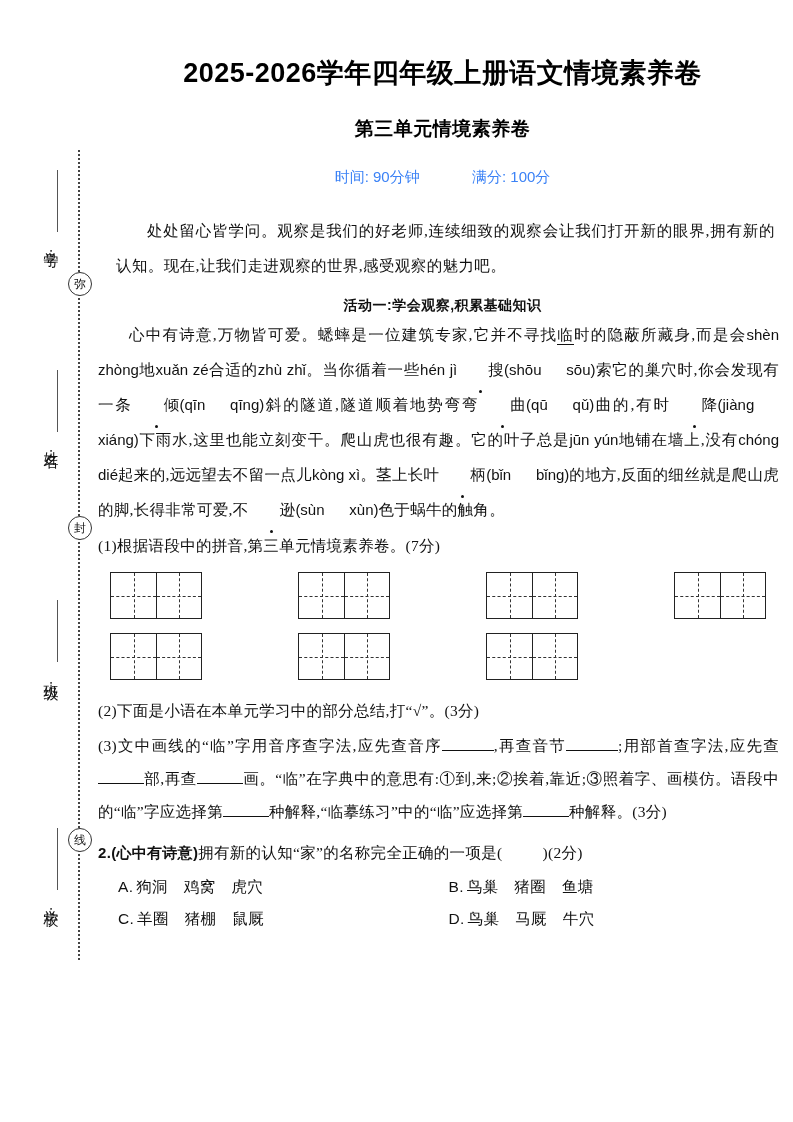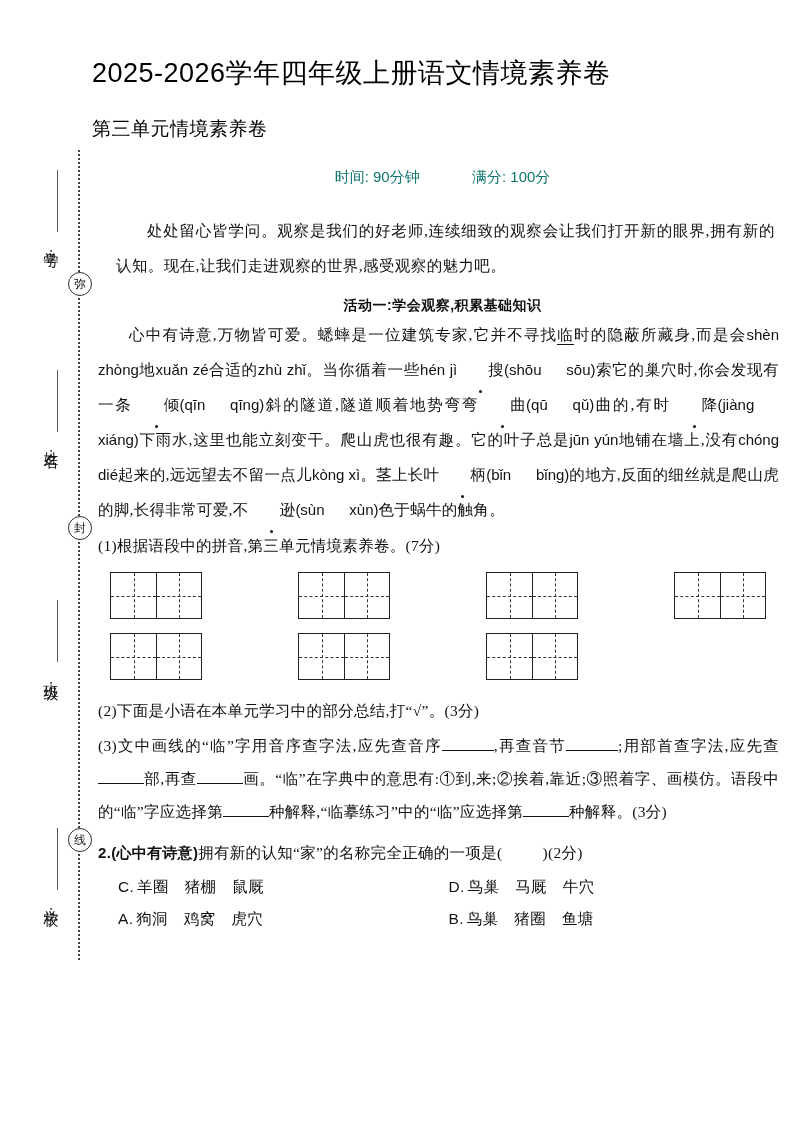--- a/index.html
+++ b/index.html
@@ -69,42 +69,42 @@
     position: absolute;
     left: 92px;
     top: 0;
     width: 701px;
     height: 1122px;
     padding: 0;
     box-sizing: border-box;
   }
 
   .title-main, .title-sub {
-    text-align: left;
-    font-weight: normal;
+    text-align: center;
+    font-weight: bold;
     font-family: "Liberation Sans", "DejaVu Sans", sans-serif;
     letter-spacing: 0.5px;
     color: #000;
   }
   .title-main {
     font-size: 27px;
     margin-top: 56px;
     line-height: 34px;
   }
   .title-sub {
     font-size: 19px;
     margin-top: 22px;
     line-height: 34px;
   }
   .meta-row {
     text-align: center;
     font-size: 15px;
     margin-top: 22px;
     font-family: "Liberation Sans", "DejaVu Sans", sans-serif;
-    color: #0f766e;
+    color: #3b82f6;
   }
   .meta-row .gap { display: inline-block; width: 44px; }
 
   .intro {
     margin: 26px 18px 0 24px;
     font-size: 15.5px;
     line-height: 35px;
     text-indent: 2em;
     text-align: justify;
     letter-spacing: 0.4px;
@@ -324,31 +324,31 @@
     <span>(3)</span><span>文中画线的“临”字用音序查字法,应先查音序</span><span class="blank"></span><span>,再查音节</span><span class="blank"></span><span>;用部首查字法,应先查</span><span class="blank blank-sm"></span><span>部,再查</span><span class="blank blank-sm"></span><span>画。“临”在字典中的意思有:①到,来;②挨着,靠近;③照着字、画模仿。语段中的“临”字应选择第</span><span class="blank blank-sm"></span><span>种解释,“临摹练习”中的“临”应选择第</span><span class="blank blank-sm"></span><span>种解释。(3分)</span>
   </div>
 
   <div class="q-block">
     <div class="q-line">
       <span class="q-num">2.</span><span class="tag">(心中有诗意)</span><span>拥有新的认知“家”的名称完全正确的一项是(</span><span class="blank blank-sm" style="min-width:40px;border-bottom:none;"></span><span>)(2分)</span>
     </div>
   </div>
 
   <div class="choices">
+    <div class="choice-row">
+      <div class="choice">
+        <span class="lab">A.</span><span class="w">狗洞</span><span class="w">鸡窝</span><span class="w">虎穴</span>
+      </div>
+      <div class="choice">
+        <span class="lab">B.</span><span class="w">鸟巢</span><span class="w">猪圈</span><span class="w">鱼塘</span>
+      </div>
+    </div>
     <div class="choice-row">
       <div class="choice">
         <span class="lab">C.</span><span class="w">羊圈</span><span class="w">猪棚</span><span class="w">鼠厩</span>
       </div>
       <div class="choice">
         <span class="lab">D.</span><span class="w">鸟巢</span><span class="w">马厩</span><span class="w">牛穴</span>
       </div>
     </div>
-    <div class="choice-row">
-      <div class="choice">
-        <span class="lab">A.</span><span class="w">狗洞</span><span class="w">鸡窝</span><span class="w">虎穴</span>
-      </div>
-      <div class="choice">
-        <span class="lab">B.</span><span class="w">鸟巢</span><span class="w">猪圈</span><span class="w">鱼塘</span>
-      </div>
-    </div>
   </div>
 
 </div>
 
 </body></html>

